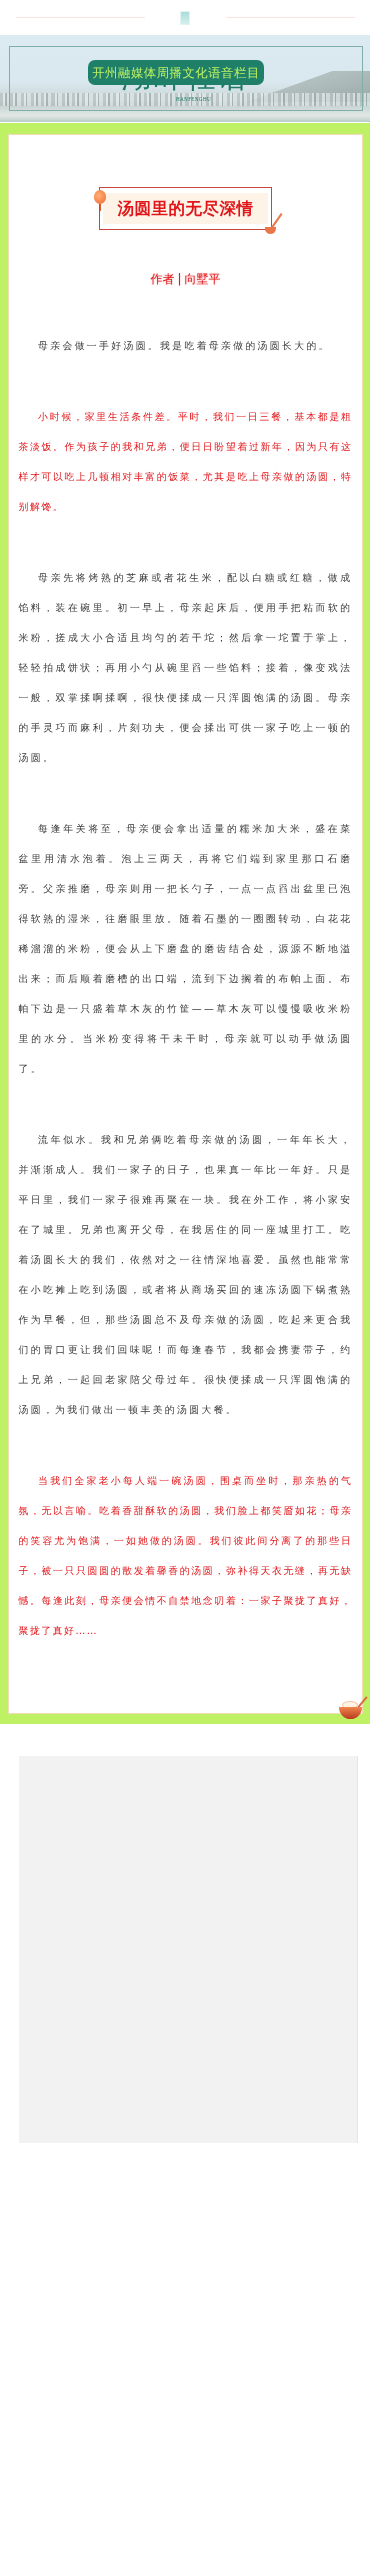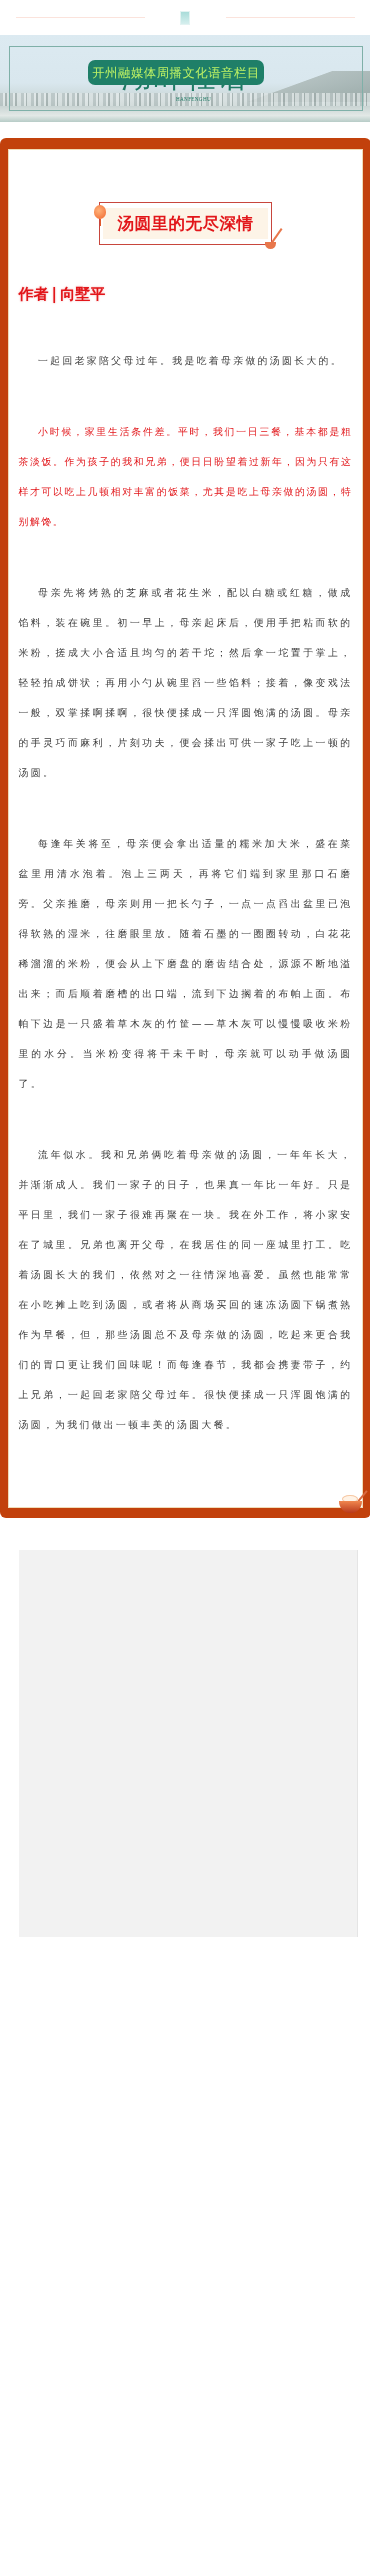--- a/index.html
+++ b/index.html
@@ -23,33 +23,33 @@
     background: linear-gradient(160deg, transparent 50%, #a9b6b4 51%, #8e9f9c 100%); opacity: .8; }
   .banner .town { position: absolute; left: 0; right: 0; bottom: 15.5px; height: 13.4px;
     background: repeating-linear-gradient(90deg, #b7c2c2 0 3.1px, #e6ecec 3.1px 5.2px, #9eaaa9 5.2px 6.7px, #dde4e4 6.7px 10.3px); opacity: .75; }
   .banner .water { position: absolute; left: 0; right: 0; bottom: 0; height: 16.5px;
     background: linear-gradient(180deg, #c9d4d3, #e2e8e6 60%, #b7ccc7); }
   .banner .title { position: absolute; left: 0; right: 0; top: 28px; text-align: center;
     font-family: "DejaVu Serif", "Liberation Serif", serif; font-size: 31px; color: #1e7a64; letter-spacing: 2.1px; line-height: 1; }
   .banner .latin { position: absolute; left: 175px; top: 68px; font-family: "Liberation Serif", serif; font-size: 5.2px; color: #1e7a64; letter-spacing: 0.3px; }
 
   
-  .article-wrap { background: #c2410c; margin-top: 16px; padding: 11.3px 8.2px 10.3px; position: relative; border-radius: 6px; }
+  .article-wrap { background: #bef264; margin-top: 1px; padding: 11.3px 8.2px 10.3px; position: relative; }
   .article { background: #fff; border: 1px solid #f0dcb8; padding: 0 9.3px 67px; position: relative; }
   .title-box-wrap { text-align: center; padding-top: 52px; }
   .title-box { display: inline-block; position: relative; border: 1px solid #c8463d; padding: 5.2px 3.1px; }
   .title-box .inner { background: #fdf4e7; padding: 4.1px 14.4px; color: #e2161a; font-size: 16.5px; font-weight: bold; letter-spacing: 0.5px; }
   .title-box .lantern { position: absolute; left: -6.2px; top: 2.1px; width: 12.4px; height: 13.4px; border-radius: 50%;
     background: radial-gradient(circle at 40% 40%, #ffb27a, #f0662d); }
   .title-box .lantern::after { content: ""; position: absolute; left: 5.7px; top: 13.4px; width: 1px; height: 7.2px; background: #e05a2c; }
   .title-box .spoon { position: absolute; right: -5.2px; bottom: -5.2px; width: 11.3px; height: 7.2px; border-radius: 0 0 7.2px 7.2px;
     background: #e8774b; }
   .title-box .spoon::after { content: ""; position: absolute; right: -1px; top: -14.4px; width: 1.5px; height: 16.5px; background: #e8774b; transform: rotate(35deg); }
 
-  .credits { margin-top: 36px; color: #e2161a; font-weight: bold; font-size: 15px; line-height: 26px;
+  .credits { text-align: center; margin-top: 36px; color: #e2161a; font-weight: normal; font-size: 12px; line-height: 26px;
     text-shadow: 0 0 2.1px rgba(226,22,26,.35); }
   .credits .sep { display: inline-block; margin: 0 3.1px; }
 
   .para { font-size: 9.8px; line-height: 30px; letter-spacing: 2.4px; text-indent: 2em; color: #3a3a3a; margin-top: 41px; text-align: justify; }
   .para.first { margin-top: 39px; }
   .para.hl { color: #e2161a; font-weight: normal; letter-spacing: 1.6px; }
   .bowl { position: absolute; right: -2.1px; bottom: -6.2px; width: 27px; height: 24px; }
   .bowl .b { position: absolute; left: 2.1px; bottom: 0; width: 23px; height: 12.4px; border-radius: 0 0 12.4px 12.4px;
     background: linear-gradient(180deg, #f0864e, #b8391c); }
   .bowl .balls { position: absolute; left: 5.2px; bottom: 10.3px; width: 15.5px; height: 8.2px; border-radius: 50%;
@@ -89,25 +89,26 @@
         <span class="spoon"></span>
       </div>
     </div>
 
     <div class="credits">
       <div>
         <span>作者</span><span class="sep">|</span><span>向墅平</span>
       </div>
     </div>
 
-    <p class="para first">一起回老家陪父母过年。我是吃着母亲做的汤圆长大的。</p>
+    <p class="para first">母亲会做一手好汤圆。我是吃着母亲做的汤圆长大的。</p>
     <p class="para hl">小时候，家里生活条件差。平时，我们一日三餐，基本都是粗茶淡饭。作为孩子的我和兄弟，便日日盼望着过新年，因为只有这样才可以吃上几顿相对丰富的饭菜，尤其是吃上母亲做的汤圆，特别解馋。</p>
     <p class="para">母亲先将烤熟的芝麻或者花生米，配以白糖或红糖，做成馅料，装在碗里。初一早上，母亲起床后，便用手把粘而软的米粉，搓成大小合适且均匀的若干坨；然后拿一坨置于掌上，轻轻拍成饼状；再用小勺从碗里舀一些馅料；接着，像变戏法一般，双掌揉啊揉啊，很快便揉成一只浑圆饱满的汤圆。母亲的手灵巧而麻利，片刻功夫，便会揉出可供一家子吃上一顿的汤圆。</p>
     <p class="para">每逢年关将至，母亲便会拿出适量的糯米加大米，盛在菜盆里用清水泡着。泡上三两天，再将它们端到家里那口石磨旁。父亲推磨，母亲则用一把长勺子，一点一点舀出盆里已泡得软熟的湿米，往磨眼里放。随着石墨的一圈圈转动，白花花稀溜溜的米粉，便会从上下磨盘的磨齿结合处，源源不断地溢出来；而后顺着磨槽的出口端，流到下边搁着的布帕上面。布帕下边是一只盛着草木灰的竹筐——草木灰可以慢慢吸收米粉里的水分。当米粉变得将干未干时，母亲就可以动手做汤圆了。</p>
     <p class="para">流年似水。我和兄弟俩吃着母亲做的汤圆，一年年长大，并渐渐成人。我们一家子的日子，也果真一年比一年好。只是平日里，我们一家子很难再聚在一块。我在外工作，将小家安在了城里。兄弟也离开父母，在我居住的同一座城里打工。吃着汤圆长大的我们，依然对之一往情深地喜爱。虽然也能常常在小吃摊上吃到汤圆，或者将从商场买回的速冻汤圆下锅煮熟作为早餐，但，那些汤圆总不及母亲做的汤圆，吃起来更合我们的胃口更让我们回味呢！而每逢春节，我都会携妻带子，约上兄弟，一起回老家陪父母过年。很快便揉成一只浑圆饱满的汤圆，为我们做出一顿丰美的汤圆大餐。</p>
+    <p class="para hl">当我们全家老小每人端一碗汤圆，围桌而坐时，那亲热的气氛，无以言喻。吃着香甜酥软的汤圆，我们脸上都笑靥如花；母亲的笑容尤为饱满，一如她做的汤圆。我们彼此间分离了的那些日子，被一只只圆圆的散发着馨香的汤圆，弥补得天衣无缝，再无缺憾。每逢此刻，母亲便会情不自禁地念叨着：一家子聚拢了真好，聚拢了真好……</p>
 
     <div class="bowl">
       <span class="ladle"></span>
         <span class="balls"></span>
         <span class="b"></span>
     </div>
   </div>
 </div>
 
 <div class="host-card">

